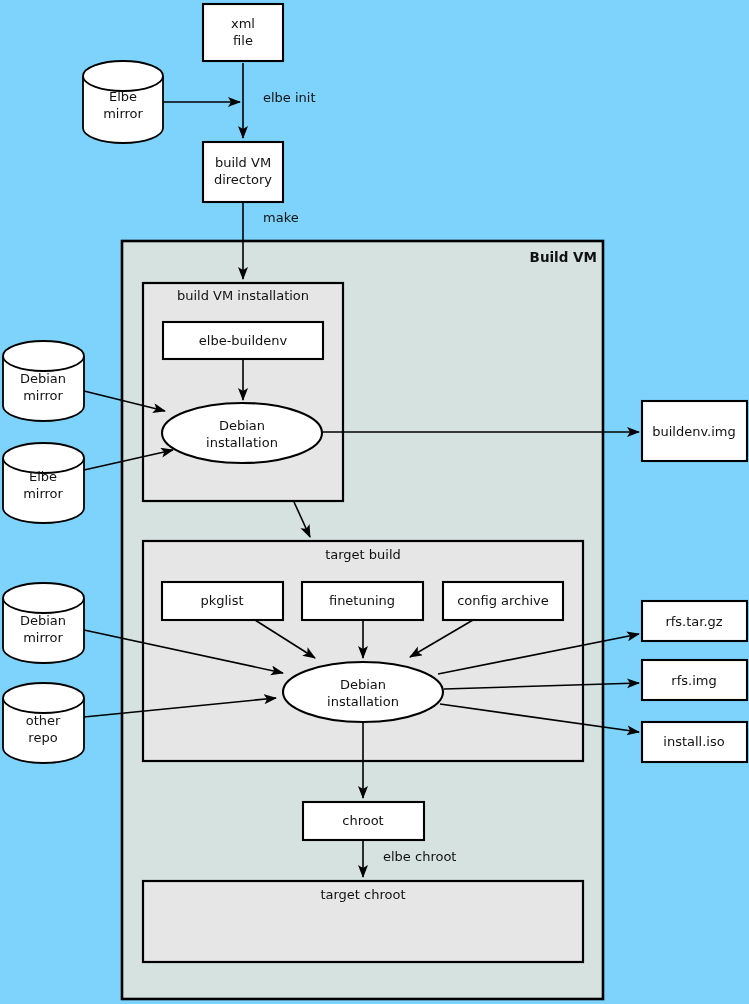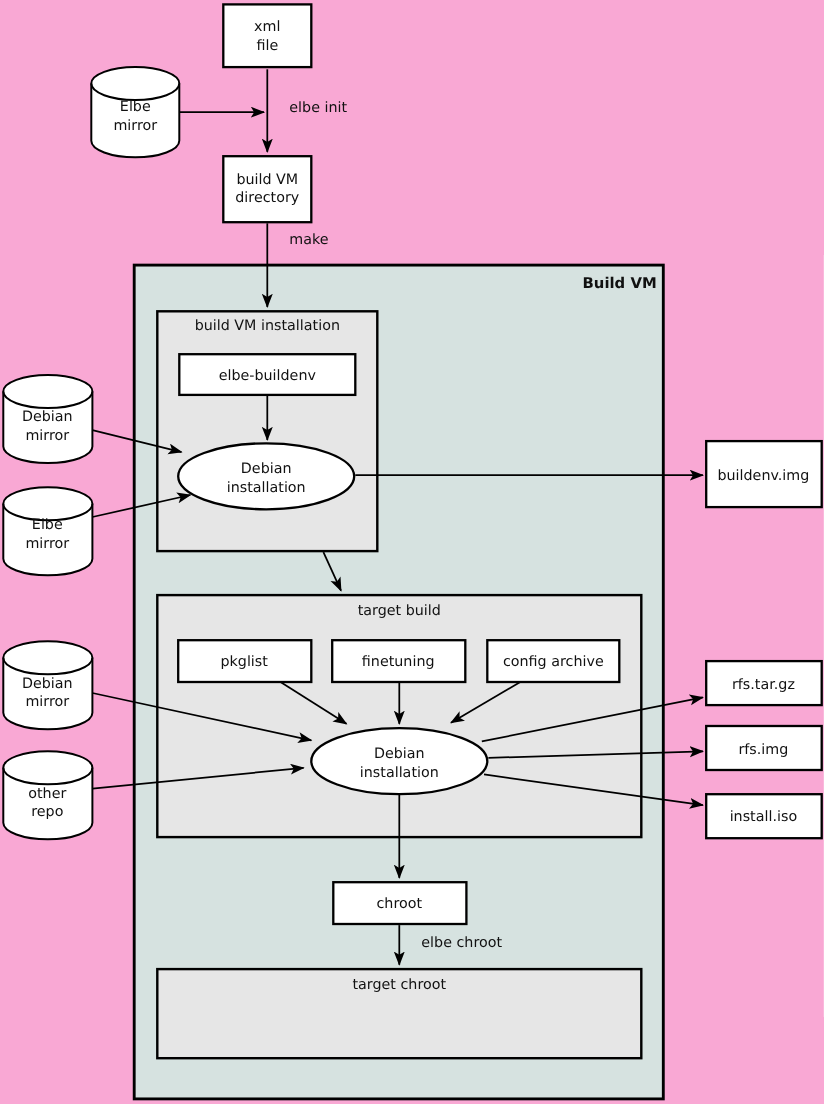--- a/index.html
+++ b/index.html
@@ -4,21 +4,21 @@
 <style>
   html, body {
     margin: 0;
     padding: 0;
     background: #ffffff;
   }
   .canvas {
     position: relative;
     width: 749px;
     height: 1004px;
-    background: #f9a8d4;
+    background: #7dd3fc;
   }
   svg text {
     font-family: "DejaVu Sans", "Liberation Sans", sans-serif;
     font-size: 13px;
     fill: #111111;
     text-anchor: middle;
   }
   svg text.anchor-start { text-anchor: start; }
   svg text.anchor-end { text-anchor: end; }
   svg text.bold { font-weight: bold; font-size: 13.5px; }

